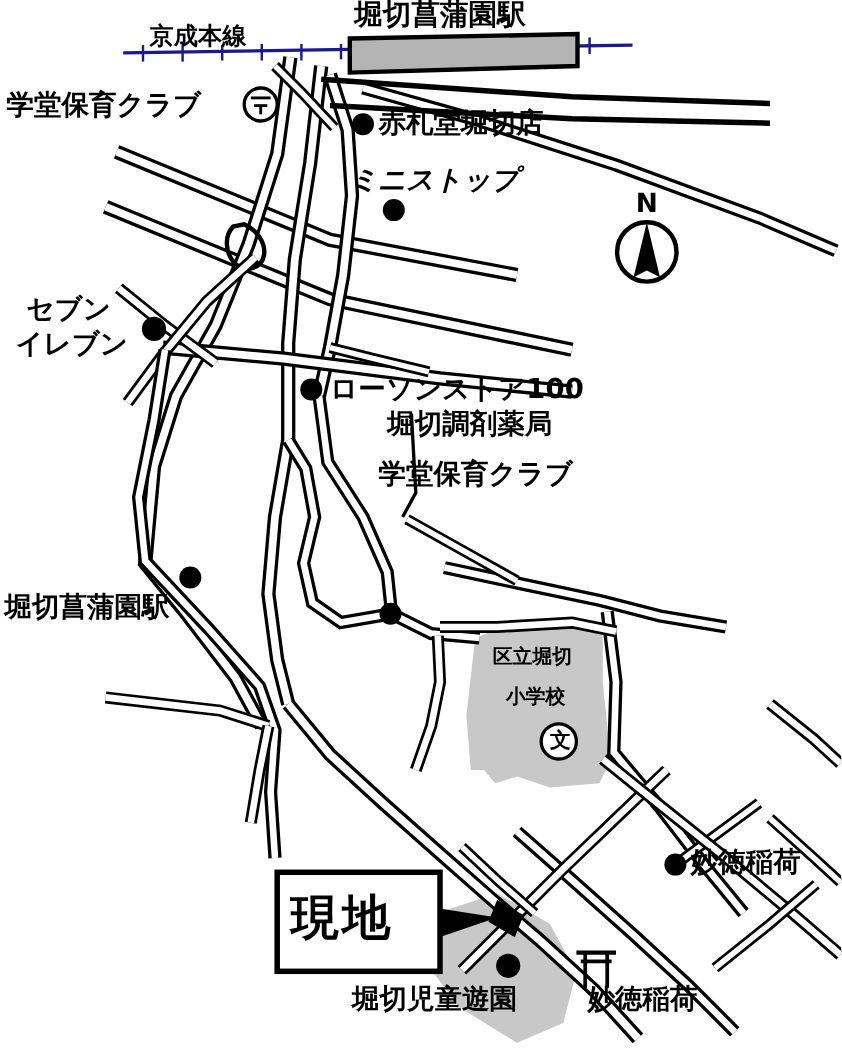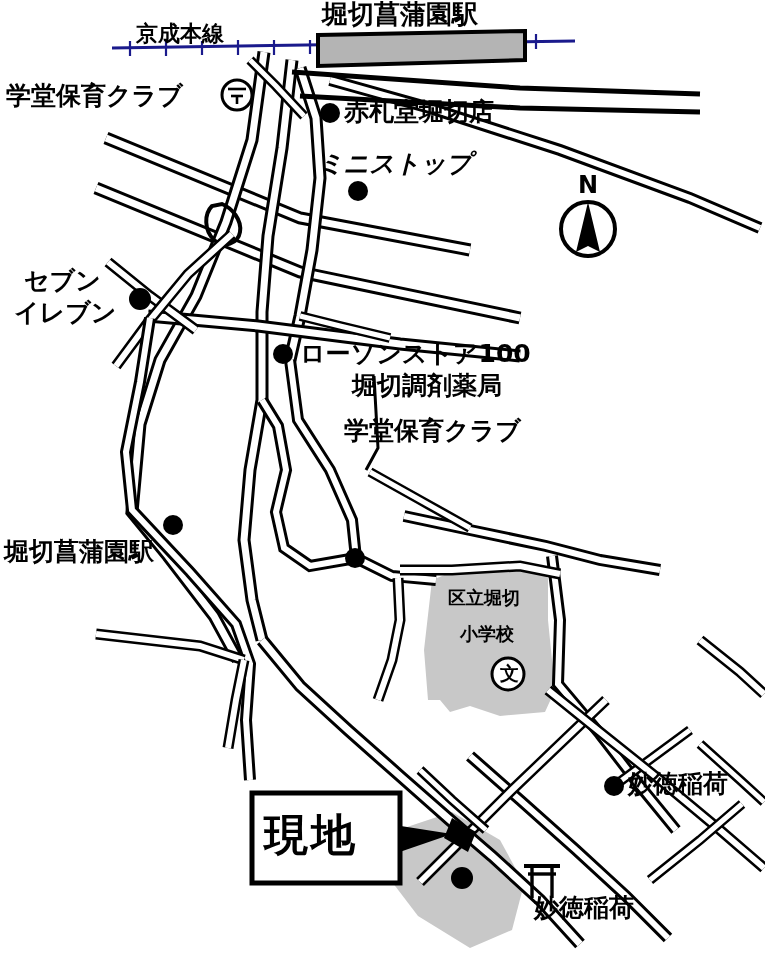--- a/index.html
+++ b/index.html
@@ -242,18 +242,19 @@
 
   <div class="lbl lbl-school" style="left:448px;top:588px;">区立堀切</div>
   <div class="lbl lbl-school" style="left:460px;top:624px;">小学校</div>
 
   <div class="lbl" style="left:500px;top:663px;font-size:19px;">文</div>
 
   <div class="lbl lbl-m" style="left:628px;top:770px;">妙徳稲荷</div>
 
   <div class="lbl lbl-site" style="left:264px;top:810px;">現地</div>
 
+  <div class="lbl lbl-m" style="left:320px;top:894px;">堀切児童遊園</div>
 
   <div class="lbl lbl-m" style="left:534px;top:894px;">妙徳稲荷</div>
 
   <div class="lbl" style="left:578px;top:172px;font-size:24px;font-weight:700;">N</div>
 
 </div>
 
 </body></html>

